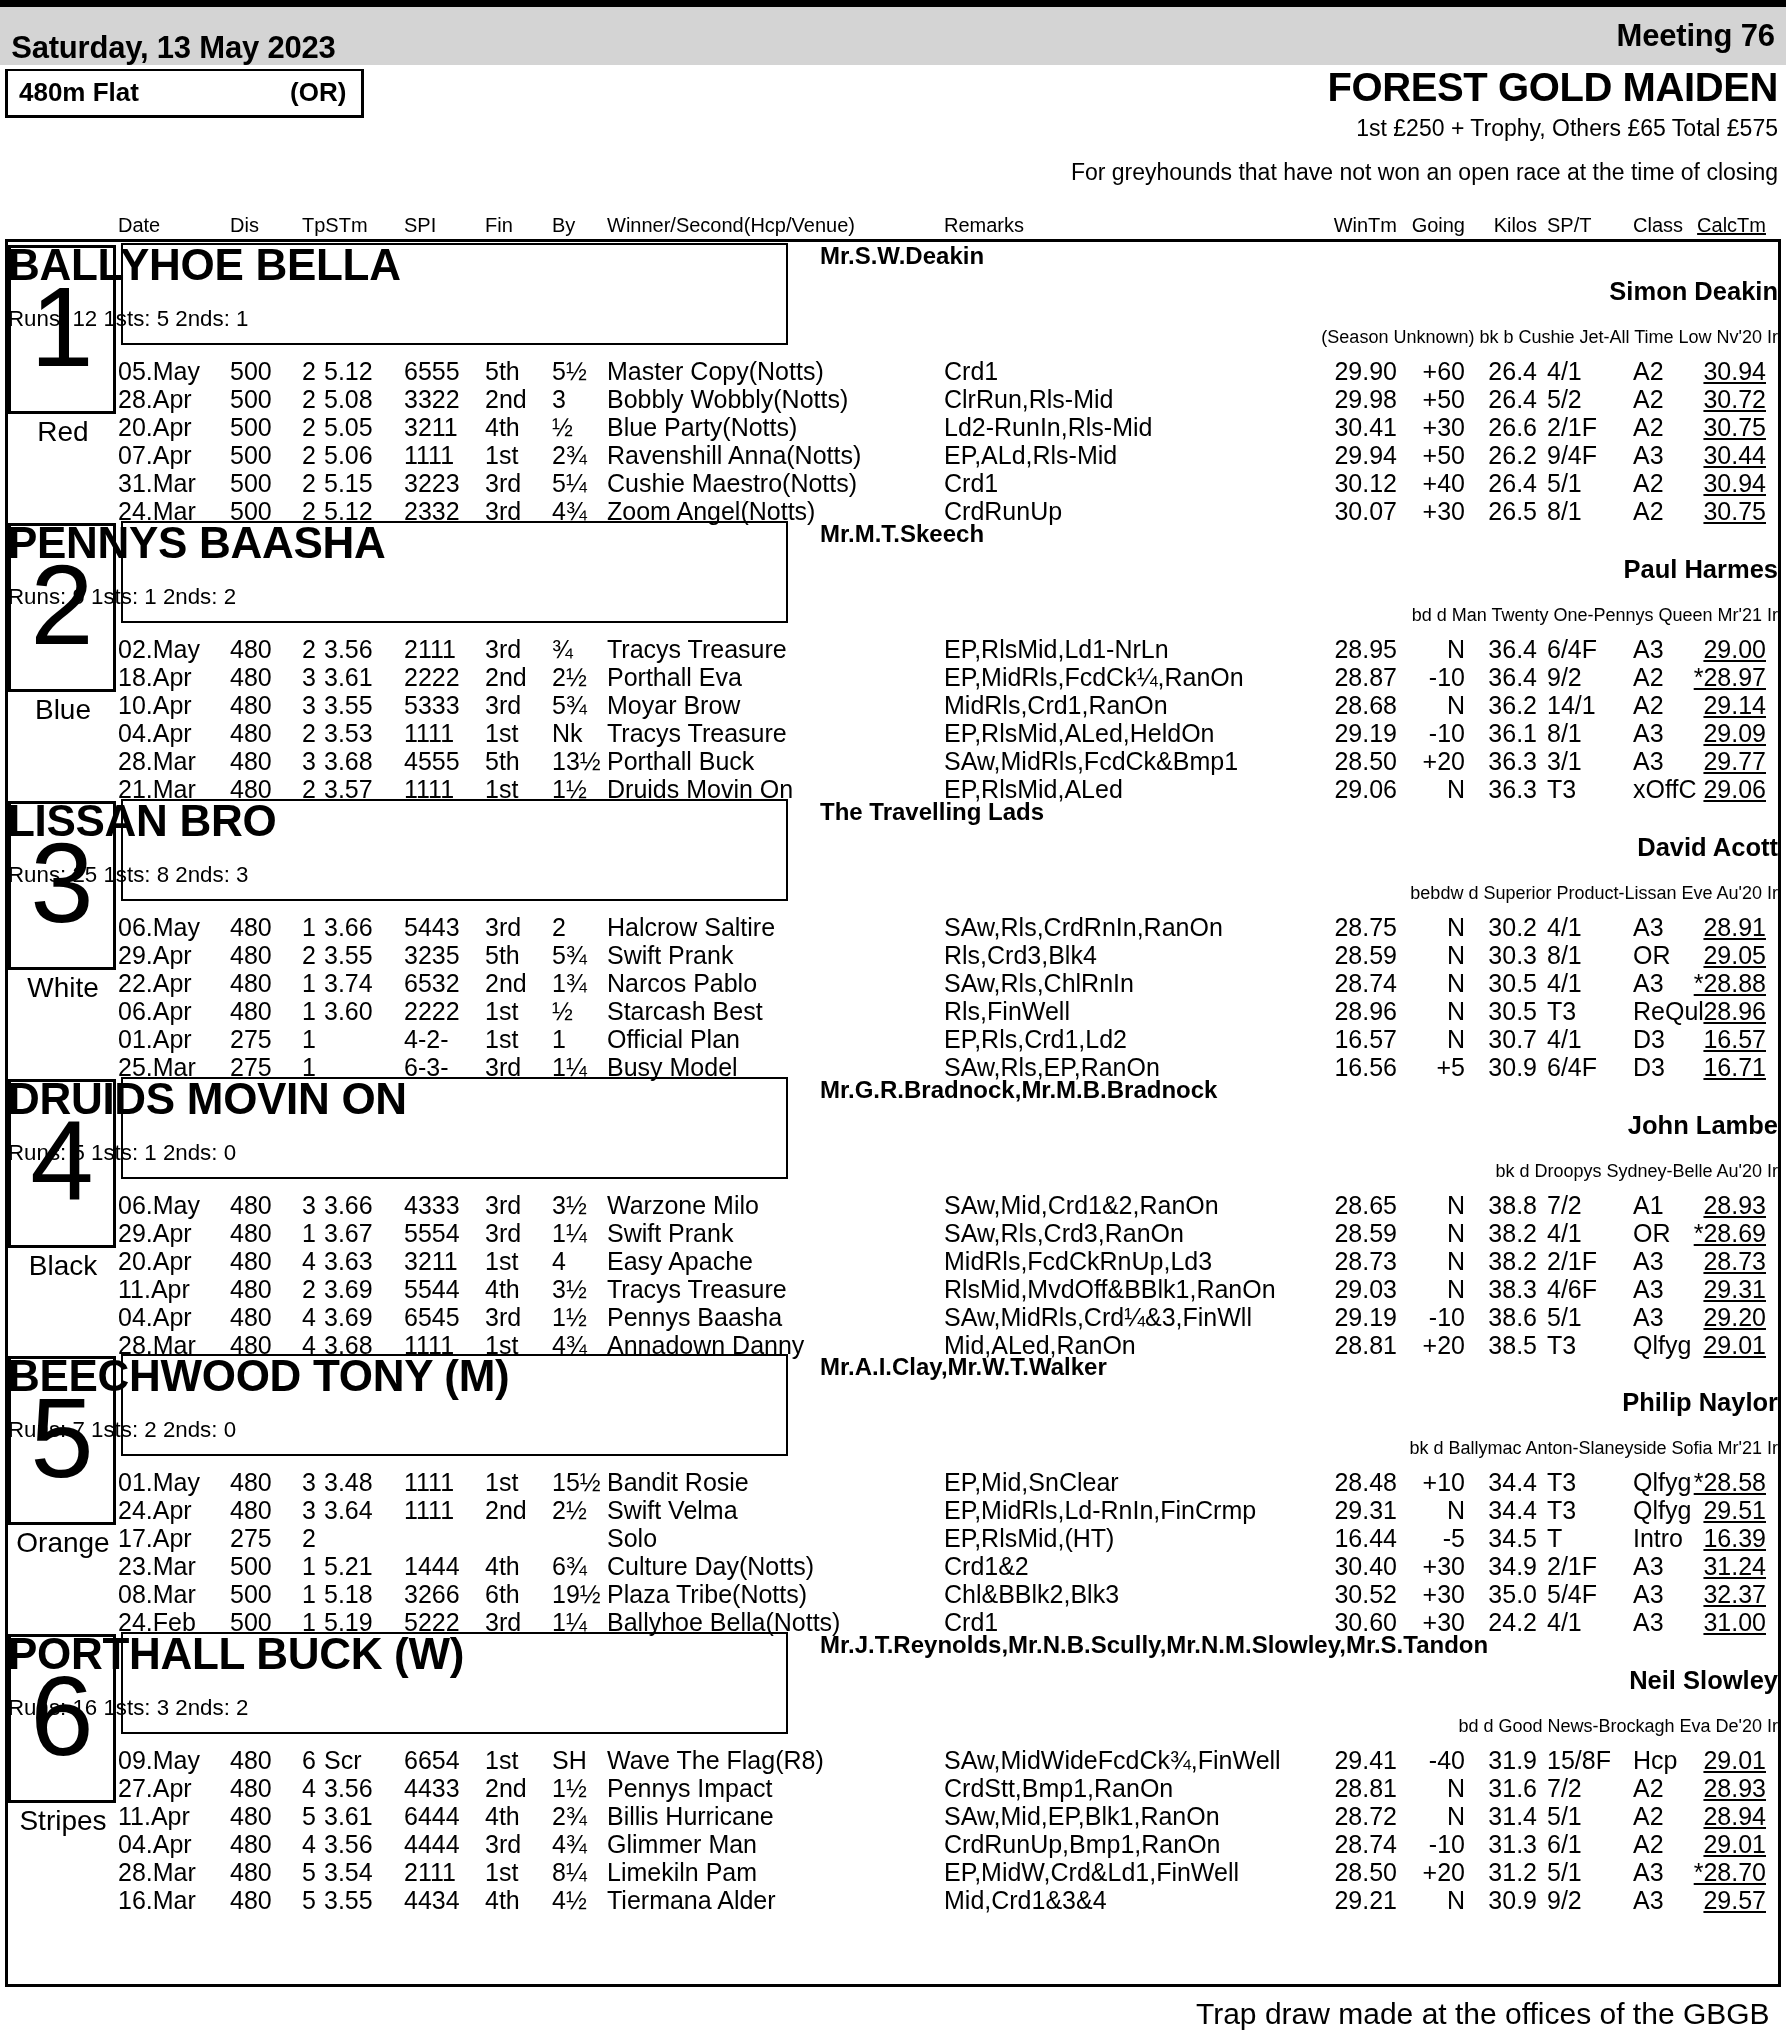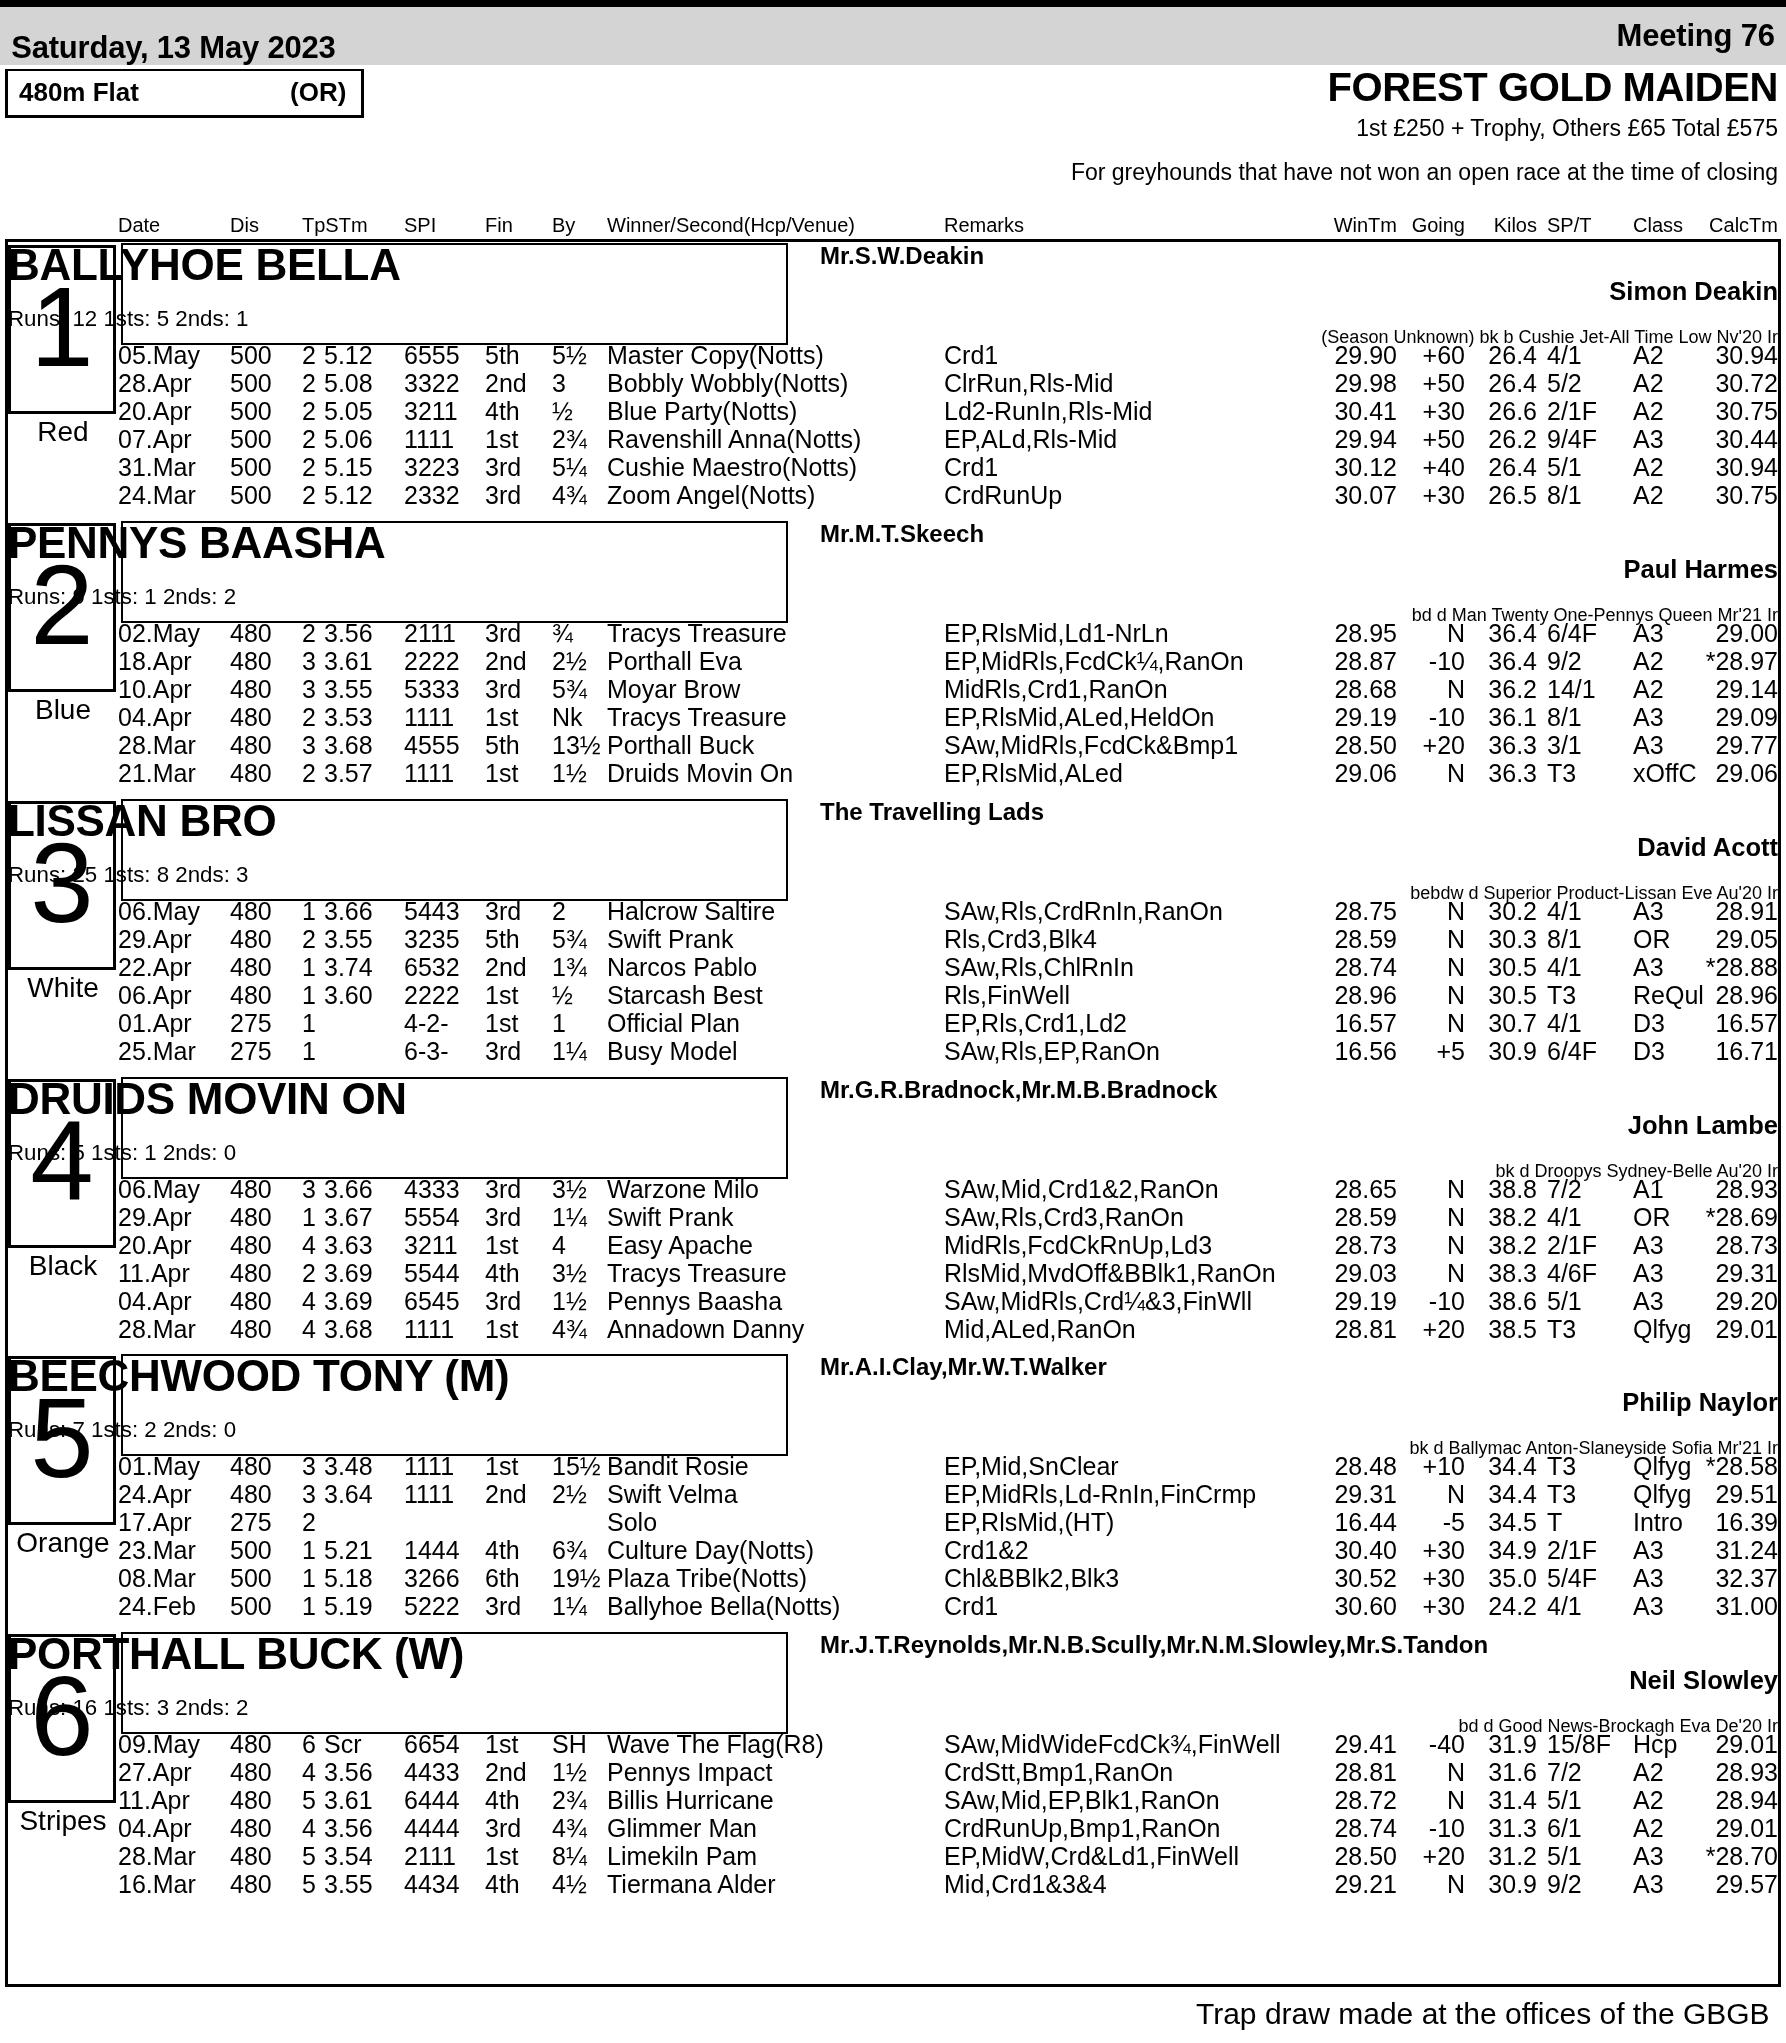--- a/index.html
+++ b/index.html
@@ -233,21 +233,21 @@
   .breeding {
     position: absolute;
     right: 8px; top: 88px;
     font-size: 18px;
     white-space: nowrap;
   }
 
   
   .forms {
     position: absolute;
-    left: 0; top: 102px;
+    left: 0; top: 118px;
     width: 1786px;
   }
   .form-row {
     position: relative;
     height: 28px;
     font-size: 25px;
     white-space: nowrap;
   }
   .form-row span { position: absolute; top: 0; }
   .c-date   { left: 118px;  width: 96px; }
@@ -257,21 +257,21 @@
   .c-spi    { left: 404px;  width: 76px;  text-align: left; }
   .c-fin    { left: 485px;  width: 56px;  text-align: left; }
   .c-by     { left: 552px;  width: 60px;  text-align: left; }
   .c-win    { left: 607px;  }
   .c-rem    { left: 944px; }
   .c-wintm  { left: 1309px; width: 88px; text-align: right; }
   .c-going  { left: 1403px; width: 62px;  text-align: right; }
   .c-kilos  { left: 1473px; width: 64px;  text-align: right; }
   .c-sp     { left: 1547px; width: 73px;  text-align: left; }
   .c-class  { left: 1633px; width: 78px;  text-align: left; }
-  .c-calc   { left: 1692px; width: 94px; text-align: right; padding-right: 8px; box-sizing: border-box;}
+  .c-calc   { left: 1692px; width: 94px; text-align: right; padding-right: 20px; box-sizing: border-box; text-decoration: underline;}
 
   
   .footer {
     position: absolute;
     left: 4.8px; top: 1987px;
     width: 1776px;
     height: 53px;
     box-sizing: border-box;
     display: flex;
     align-items: center;

